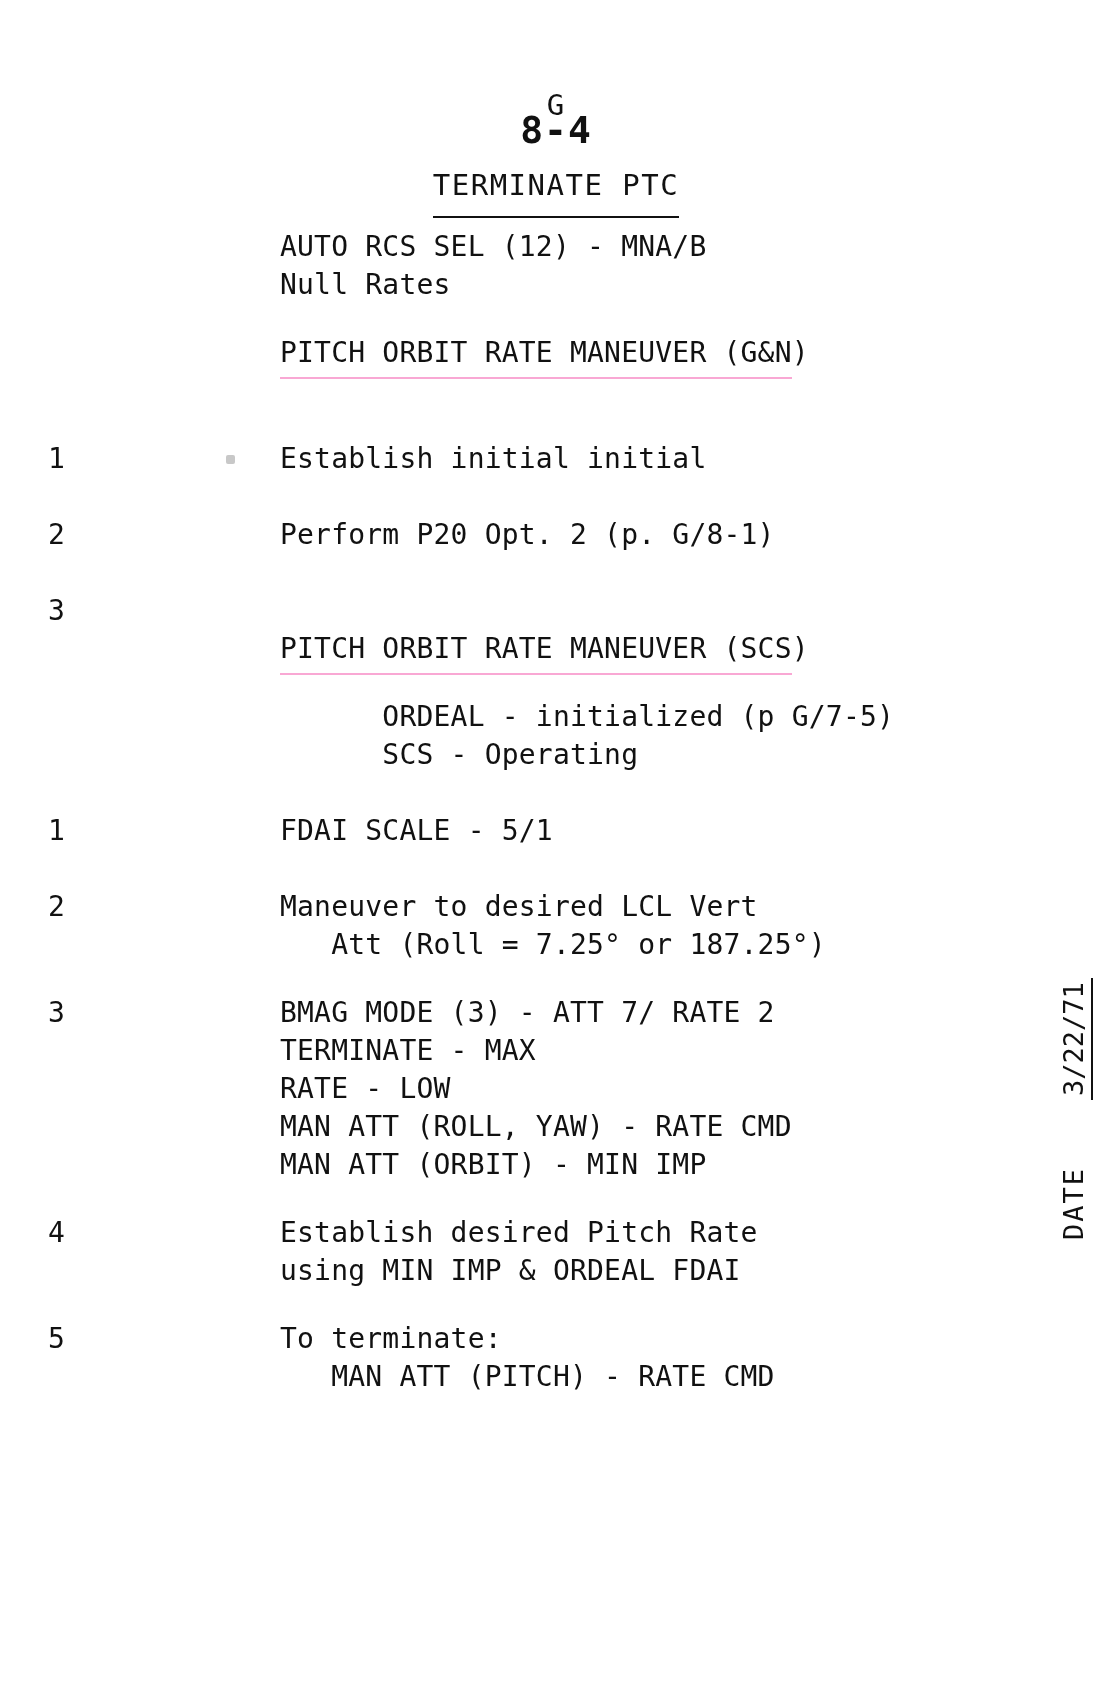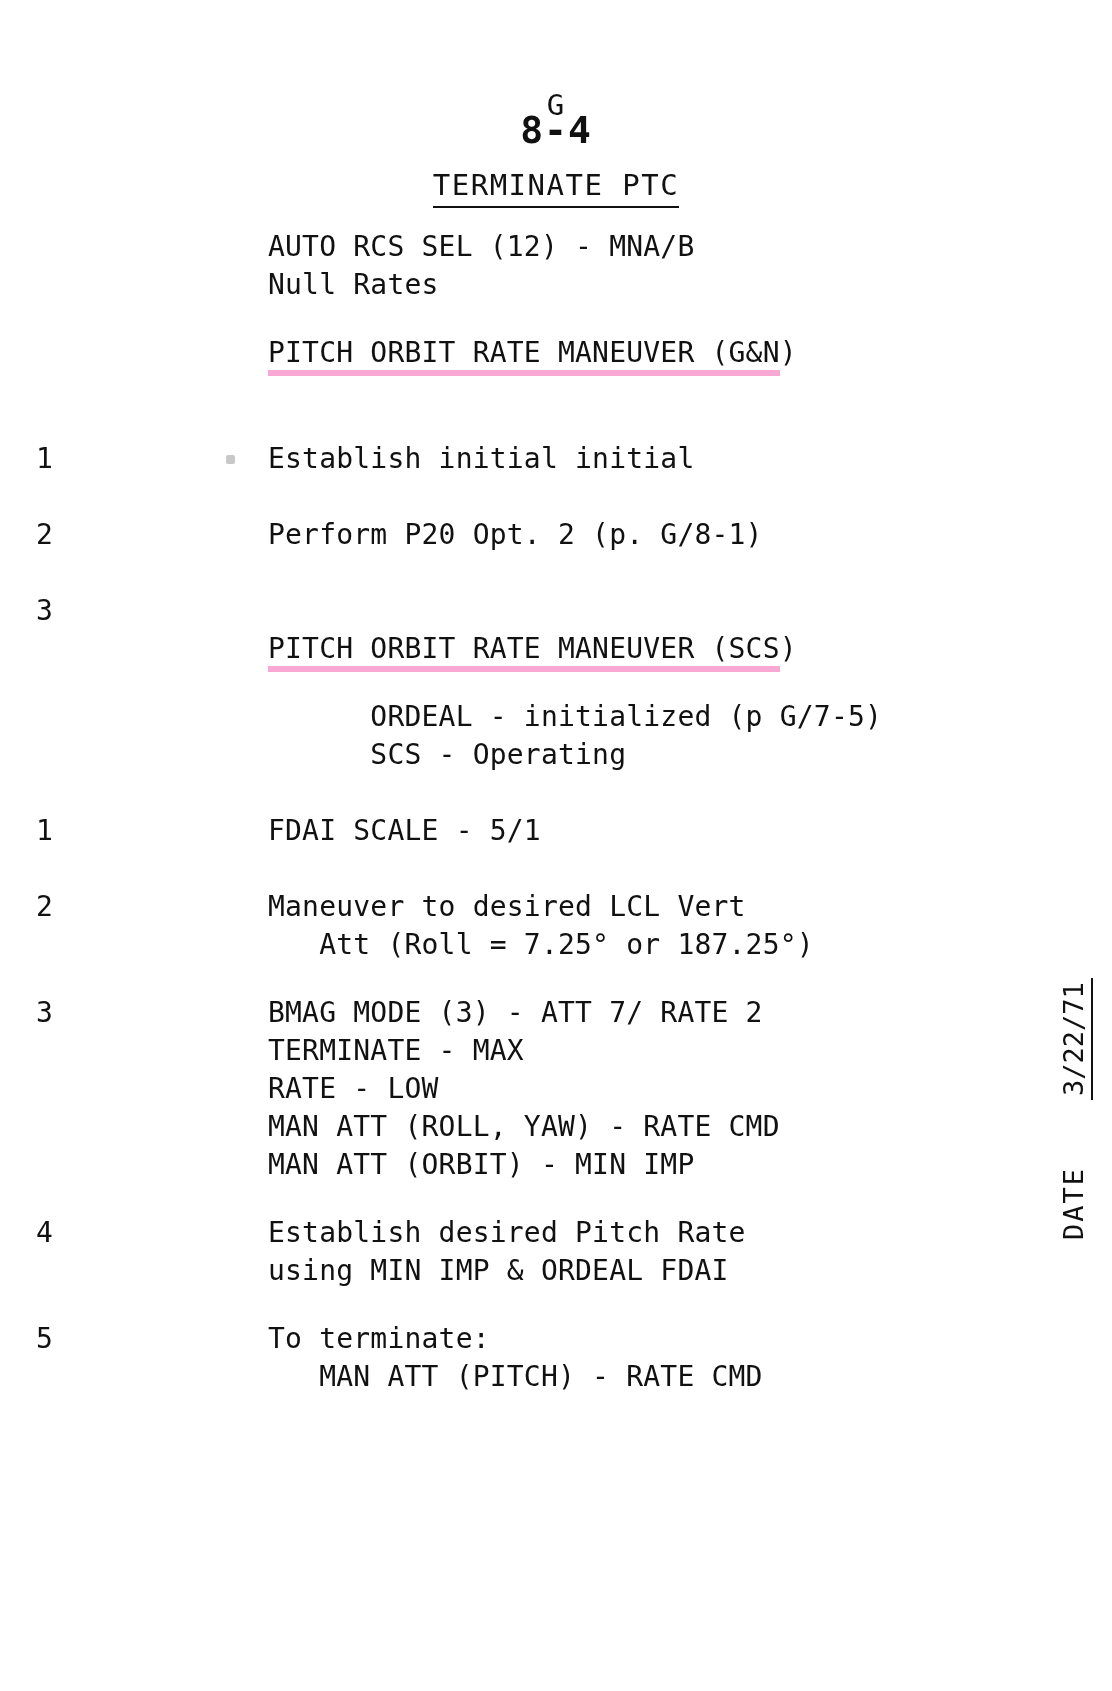--- a/index.html
+++ b/index.html
@@ -26,27 +26,27 @@
     position: absolute;
     left: 0;
     width: 1112px;
     text-align: center;
   }
   .hdr-g      { top: 88px;  font-size: 29px; letter-spacing: 1px; }
   .hdr-page   { top: 108px; font-size: 38px; letter-spacing: 1px; font-weight: bold; }
   .hdr-title  { top: 168px; font-size: 29px; letter-spacing: 1.5px; }
   .hdr-title span {
     border-bottom: 2px solid #111;
-    padding-bottom: 4px;
+    padding-bottom: 14px;
   }
 
   
   .rows {
     position: absolute;
-    left: 0;
+    left: 12px;
     top: 228px;
     width: 952px;
   }
   .row {
     position: relative;
     display: block;
     margin: 0;
   }
   .num {
     position: absolute;
@@ -55,22 +55,22 @@
     line-height: 38px;
   }
   .txt {
     margin-left: 268px;
     font-size: 28px;
     line-height: 38px;
     white-space: pre;
     letter-spacing: 0.2px;
   }
   .txt.ul-seg .seg-ul {
-    border-bottom: 6px solid #f9a8d4;
-    padding-bottom: 1px;
+    border-bottom: 2px solid #f9a8d4;
+    padding-bottom: 8px;
   }
   .gap-m { height: 30px; }
   .gap-l { height: 38px; }
 
   
   .daterot {
     position: absolute;
     right: 28px;
     top: 950px;
     width: 60px;

